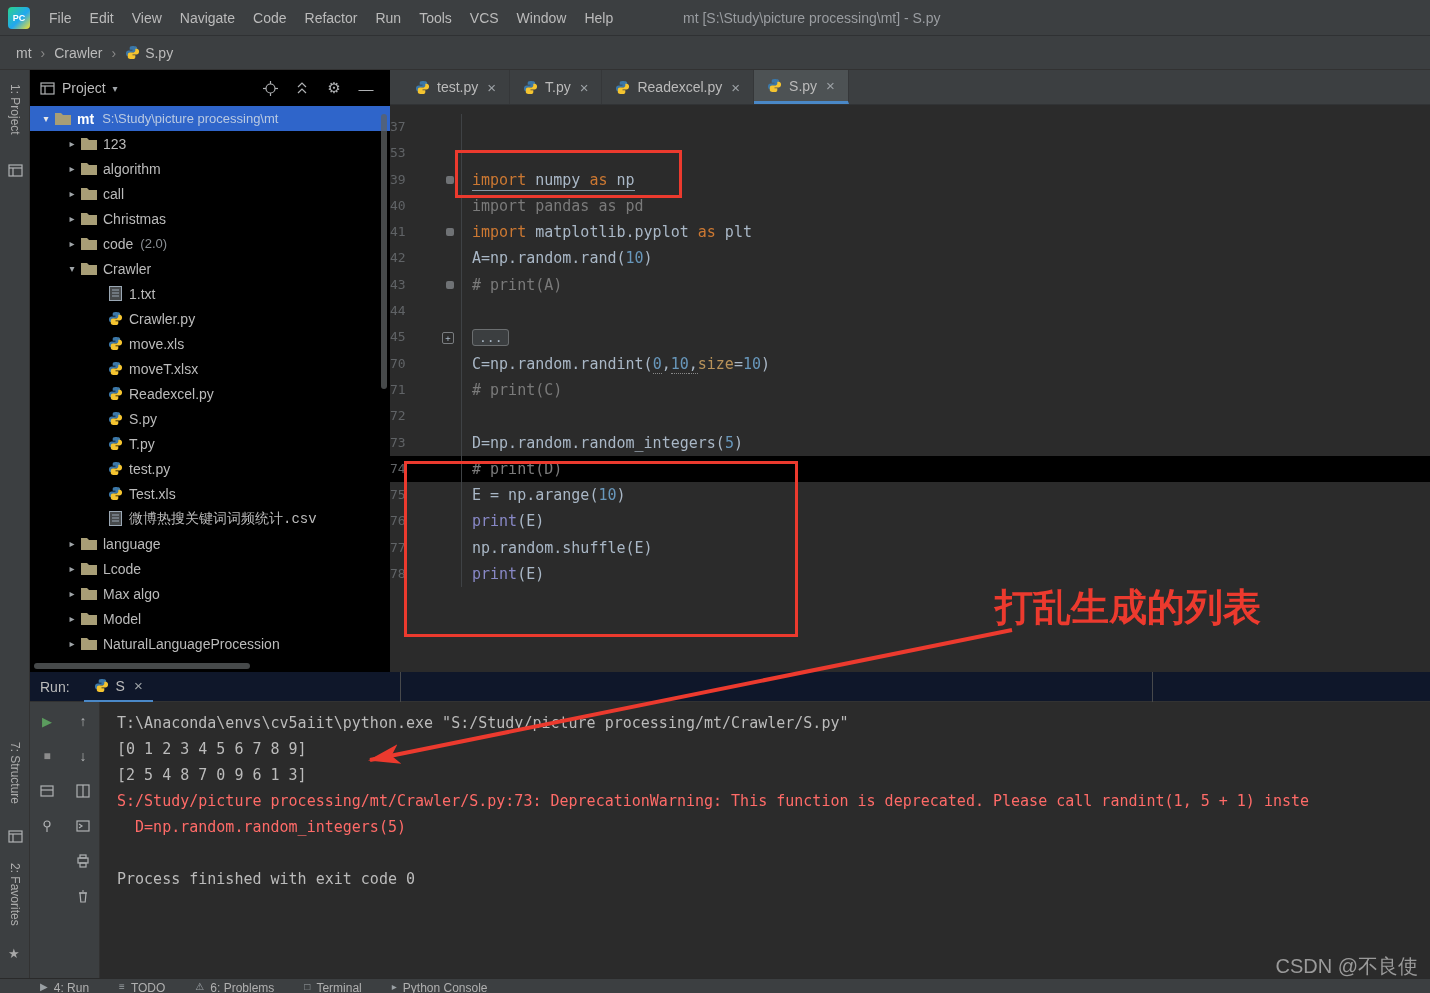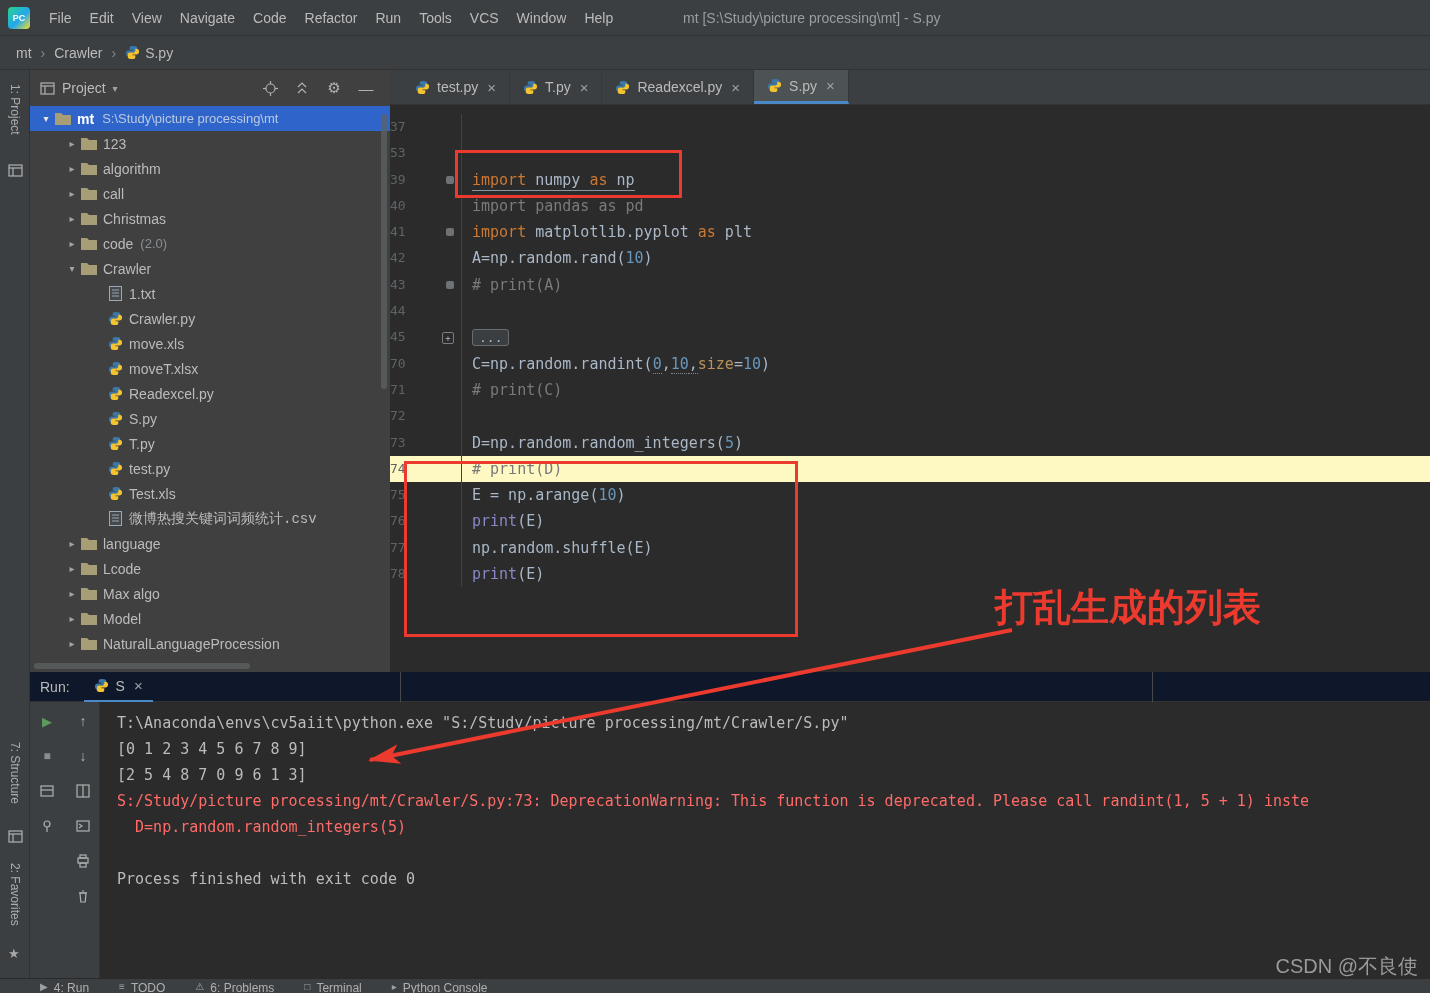--- a/index.html
+++ b/index.html
@@ -18,21 +18,21 @@
   .bc-sep{margin:0 9px;color:#8a8a8a}
   .bc-item{display:flex;align-items:center;gap:5px;color:#bbbbbb}
 
   
   .stripe{position:absolute;left:0;top:70px;width:30px;height:908px;background:#3c3f41;border-right:1px solid #323232;z-index:4}
   .vlabel{position:absolute;left:8px;writing-mode:vertical-rl;font-size:12px;color:#adadad;white-space:nowrap;cursor:default}
   .sicon{position:absolute;left:8px;width:14px;height:14px}
   .staricon{position:absolute;left:8px;font-size:13px;color:#a8a8a8}
 
   
-  .project-panel{position:absolute;left:30px;top:70px;width:360px;height:602px;background:#404040;overflow:hidden;z-index:3}
+  .project-panel{position:absolute;left:30px;top:70px;width:360px;height:602px;background:#000000;overflow:hidden;z-index:3}
   .pp-header{height:36px;display:flex;align-items:center;padding:0 10px 0 10px;font-size:14px;color:#bbb;gap:7px}
   .pp-chev{font-size:10px;color:#9fa4a8}
   .pp-tools{margin-left:auto;display:flex;gap:16px;align-items:center;padding-right:6px}
   .pp-tools .hbtn{display:flex;align-items:center;justify-content:center;width:16px;height:16px;color:#afb1b3;font-size:15px}
   .trow{height:25px;display:flex;align-items:center;font-size:14px;white-space:nowrap;cursor:default}
   .trow.sel{background:#2f65ca}
   .arrow{width:16px;font-size:10px;color:#9fa4a8;text-align:center;flex:0 0 16px}
   .trow.sel .arrow{color:#e8e8e8}
   .ticon{width:18px;display:flex;justify-content:center;flex:0 0 18px}
   .tlabel{margin-left:5px;color:#bbbbbb}
@@ -45,21 +45,21 @@
   .tree-hscroll{position:absolute;left:4px;bottom:3px;height:6px;width:216px;background:#5d6163;border-radius:3px;opacity:.75}
 
   
   .editor-area{position:absolute;left:390px;top:70px;width:1040px;height:602px;background:#2b2b2b;z-index:2}
   .tabbar{height:35px;background:#3c3f41;border-bottom:1px solid #313335;display:flex;align-items:stretch;padding-left:12px}
   .tab{display:flex;align-items:center;gap:7px;padding:0 13px;font-size:14px;color:#bbbbbb;border-right:1px solid #353739;cursor:default}
   .tab.active{background:#4d5254;border-bottom:3px solid #4a88c7}
   .tabclose{color:#9da2a6;font-size:15px;margin-left:2px}
   .editor{position:relative;padding-top:9px;height:567px;overflow:hidden;font-family:"DejaVu Sans Mono",monospace;font-size:15px}
   .eline{display:flex;height:26.3px;line-height:26.3px;align-items:center}
-  .eline.hl{background:#fef9c3}
+  .eline.hl{background:#000000}
   .gut{display:flex;width:72px;flex:0 0 72px;border-right:1px solid #3f4245;align-self:stretch;align-items:center}
   .lnum{display:inline-block;width:30px;text-align:left;color:#606366;font-size:13px}
   .gicon{flex:1;display:flex;justify-content:flex-end;align-items:center;padding-right:7px}
   .gmark{width:8px;height:8px;background:#6f7275;border-radius:2px}
   .foldbox{width:12px;height:12px;border:1px solid #7a7d80;color:#a9b7c6;font-size:9px;line-height:10px;text-align:center;border-radius:2px}
   .code{margin-left:10px;white-space:pre}
   .tk-kw{color:#cc7832}
   .tk-num{color:#6897bb}
   .tk-txt{color:#a9b7c6}
   .tk-com{color:#7a7a7a}

